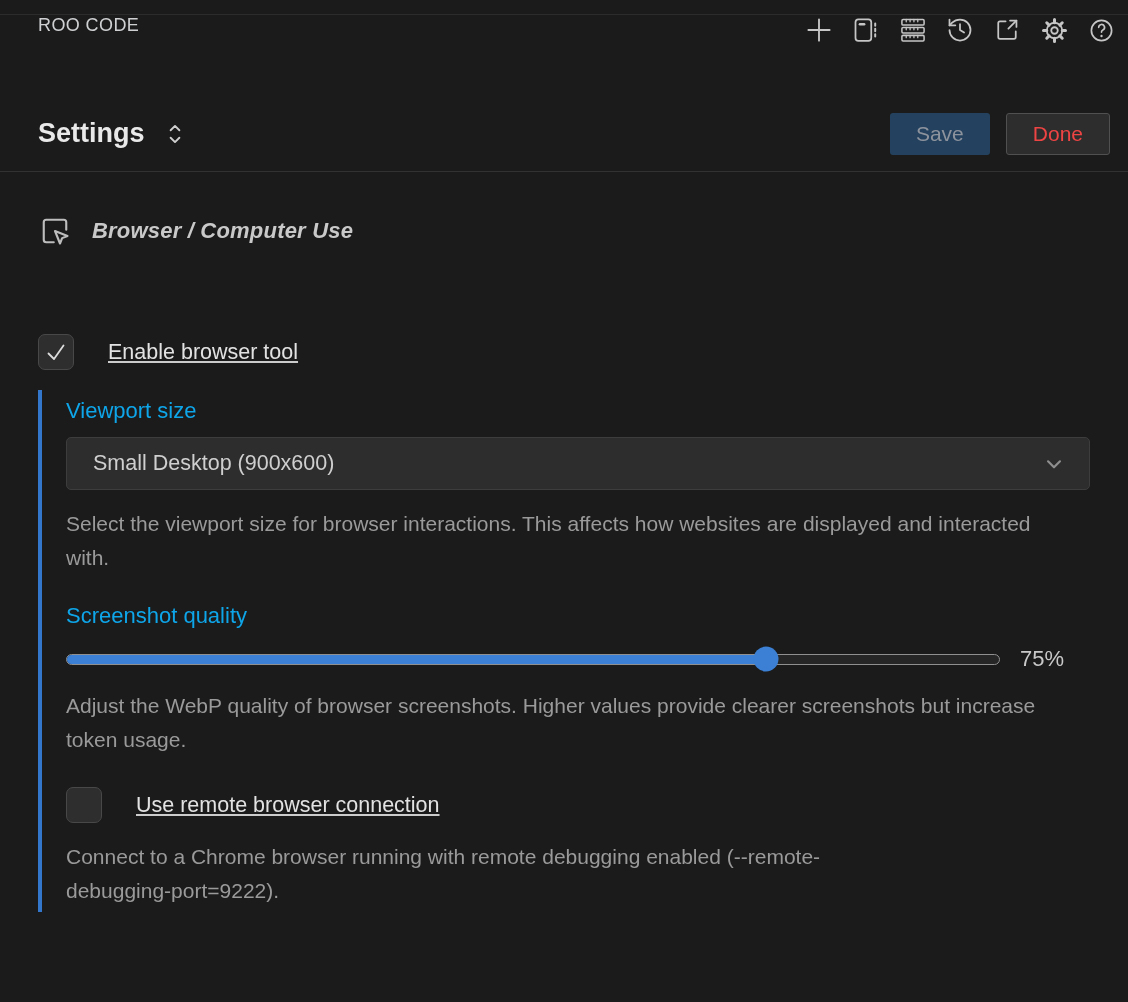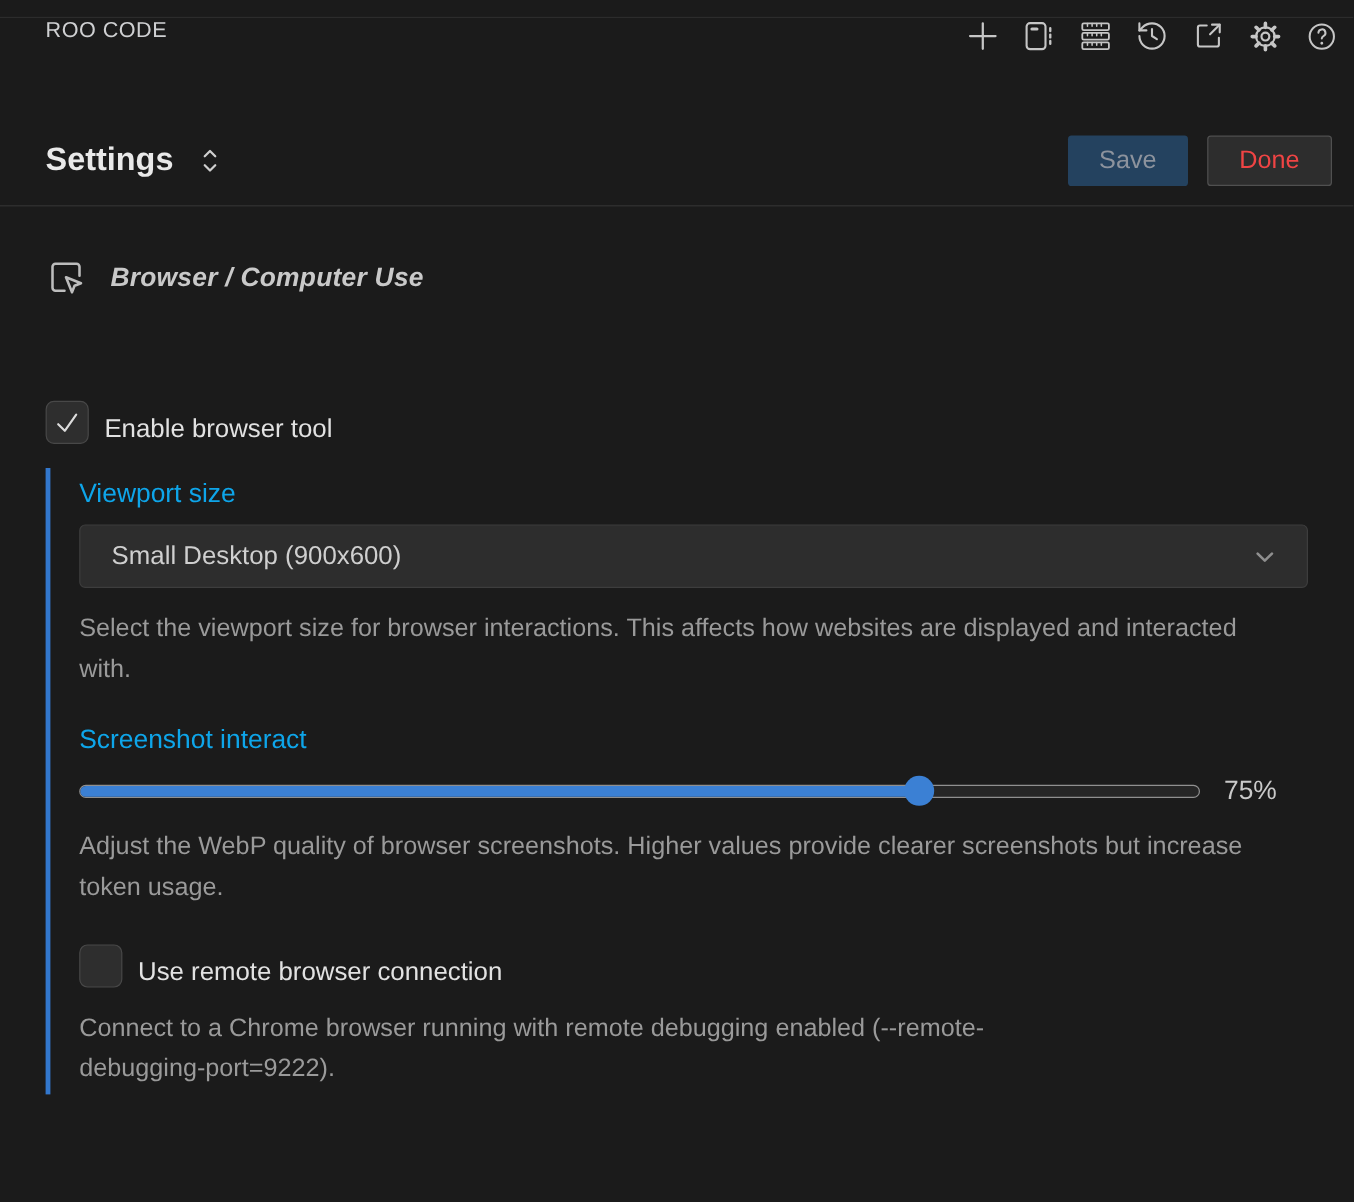--- a/index.html
+++ b/index.html
@@ -52,21 +52,21 @@
     height:118px;
     display:flex; align-items:center; gap:22px;
     padding-left:40px;
   }
   .section-header .sec-icon { color:#bdbdbd; }
   .section-header h2 { margin:0; font-size:22px; font-weight:700; color:#c9c9c9; letter-spacing:0.2px;font-style:italic; }
 
   
   .content { padding:44px 38px 0 38px; }
 
-  .checkbox-row { display:flex; align-items:flex-end; gap:13px; }
+  .checkbox-row { display:flex; align-items:center; gap:34px;text-decoration:underline; }
   .checkbox {
     width:36px; height:36px; flex:0 0 36px;
     border-radius:7px; background:#2e2e2e; border:1px solid #484848;
     display:flex; align-items:center; justify-content:center; cursor:pointer;
     color:#dcdcdc;
   }
   .checkbox .check { display:none; }
   .checkbox.checked .check { display:block; }
   .cb-label { font-size:21.5px; color:#e2e2e2; }
 
@@ -223,21 +223,21 @@
       <div class="dropdown">
         <span>Small Desktop (900x600)</span>
         <span class="dd-chevron">
           <svg width="26" height="26" viewBox="0 0 24 24" fill="none" stroke="currentColor" stroke-width="2" stroke-linecap="round" stroke-linejoin="round">
               <path d="M6.5 9.5 12 15l5.5-5.5"></path>
             </svg>
         </span>
       </div>
       <p class="desc w-viewport">Select the viewport size for browser interactions. This affects how websites are displayed and interacted with.</p>
 
-      <div class="field-label quality">Screenshot interact</div>
+      <div class="field-label quality">Screenshot quality</div>
       <div class="slider-row">
         <div class="slider-track">
           <div class="slider-fill" style="width: 75%;"></div>
           <div class="slider-thumb" style="left: 75%;"></div>
         </div>
         <span class="slider-value">75%</span>
       </div>
       <p class="desc w-quality">Adjust the WebP quality of browser screenshots. Higher values provide clearer screenshots but increase token usage.</p>
 
       <div class="checkbox-row remote-row">

